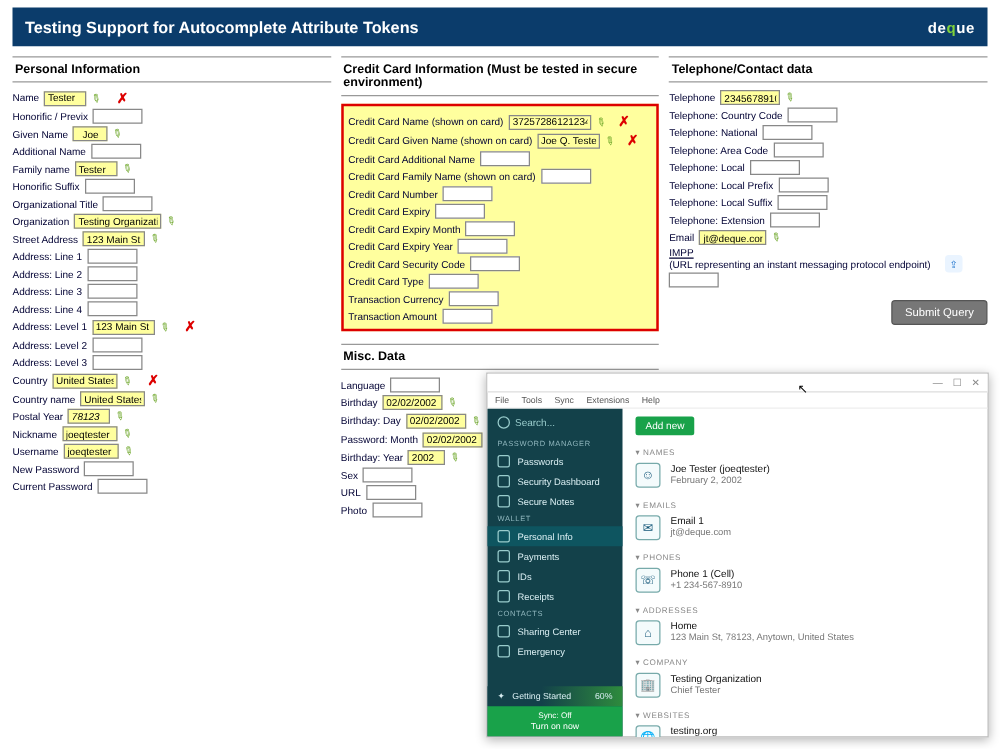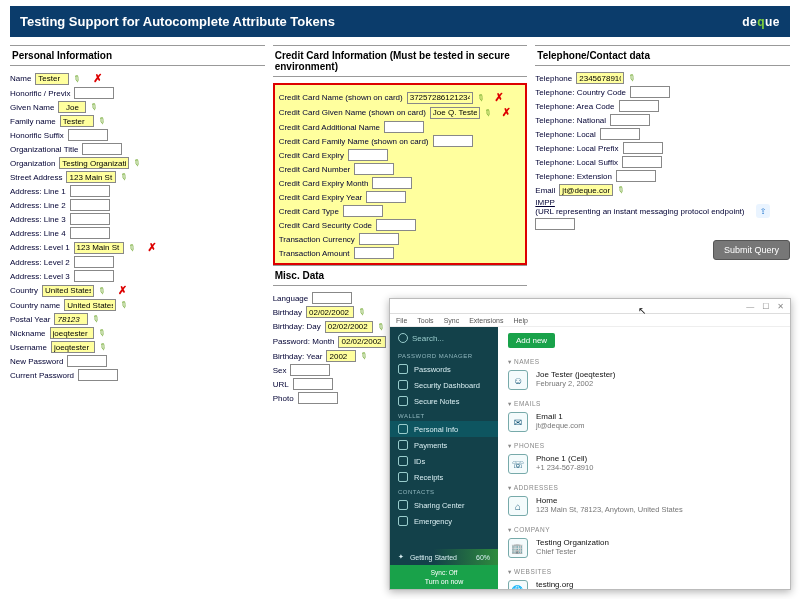--- a/index.html
+++ b/index.html
@@ -68,20 +68,24 @@
         <div class="row">
             <label>Honorific / Previx</label>
             <input type="text" style="width: 40px;">
           </div>
         <div class="row">
             <label>Given Name</label>
             <input type="text" class="filled" style="width: 28px; text-align: center;" value="Joe">
             <span class="pencil">✎</span>
           </div>
         <div class="row">
+            <label>Additional Name</label>
+            <input type="text" style="width: 40px;">
+          </div>
+        <div class="row">
             <label>Family name</label>
             <input type="text" class="filled" style="width: 34px;" value="Tester">
             <span class="pencil">✎</span>
           </div>
         <div class="row">
             <label>Honorific Suffix</label>
             <input type="text" style="width: 40px;">
           </div>
         <div class="row">
             <label>Organizational Title</label>
@@ -160,54 +164,54 @@
           <div class="row"><label>Credit Card Given Name (shown on card)</label><input type="text" class="filled" style="width: 50px;" value="Joe Q. Tester"><span class="pencil">✎</span>&nbsp;<span class="xred">✗</span></div>
           <div class="row">
               <label>Credit Card Additional Name</label>
               <input type="text" style="width: 40px;">
             </div>
           <div class="row">
               <label>Credit Card Family Name (shown on card)</label>
               <input type="text" style="width: 40px;">
             </div>
           <div class="row">
+              <label>Credit Card Number</label>
+              <input type="text" style="width: 40px;">
+            </div>
+          <div class="row">
               <label>Credit Card Expiry</label>
               <input type="text" style="width: 40px;">
             </div>
           <div class="row">
-              <label>Credit Card Number</label>
-              <input type="text" style="width: 40px;">
-            </div>
-          <div class="row">
               <label>Credit Card Expiry Month</label>
               <input type="text" style="width: 40px;">
             </div>
           <div class="row">
               <label>Credit Card Expiry Year</label>
               <input type="text" style="width: 40px;">
             </div>
           <div class="row">
+              <label>Credit Card Security Code</label>
+              <input type="text" style="width: 40px;">
+            </div>
+          <div class="row">
               <label>Credit Card Type</label>
               <input type="text" style="width: 40px;">
             </div>
           <div class="row">
-              <label>Credit Card Security Code</label>
-              <input type="text" style="width: 40px;">
-            </div>
-          <div class="row">
               <label>Transaction Currency</label>
               <input type="text" style="width: 40px;">
             </div>
           <div class="row">
               <label>Transaction Amount</label>
               <input type="text" style="width: 40px;">
             </div>
         </div>
 
-        <div class="section-title" style="margin-top:0">Misc. Data</div>
+        <div class="section-title" style="margin-top:10px">Misc. Data</div>
         <div class="row">
             <label>Language</label>
             <input type="text" style="width: 40px;">
           </div>
         <div class="row">
             <label>Birthday</label>
             <input type="text" class="filled" style="width: 48px;" value="02/02/2002">
             <span class="pencil">✎</span>
           </div>
         <div class="row"><label>Birthday: Day</label><input type="text" class="filled" style="width: 48px;" value="02/02/2002"><span class="pencil">✎</span>&nbsp;&nbsp;<span class="xred">✗</span></div>
@@ -236,25 +240,25 @@
         <div class="row">
             <label>Telephone</label>
             <input type="text" class="filled" style="width: 48px;" value="2345678910">
             <span class="pencil">✎</span>
           </div>
         <div class="row">
             <label>Telephone: Country Code</label>
             <input type="text" style="width: 40px;">
           </div>
         <div class="row">
+            <label>Telephone: National</label>
+            <input type="text" style="width: 40px;">
+          </div>
+        <div class="row">
             <label>Telephone: Area Code</label>
-            <input type="text" style="width: 40px;">
-          </div>
-        <div class="row">
-            <label>Telephone: National</label>
             <input type="text" style="width: 40px;">
           </div>
         <div class="row">
             <label>Telephone: Local</label>
             <input type="text" style="width: 40px;">
           </div>
         <div class="row">
             <label>Telephone: Local Prefix</label>
             <input type="text" style="width: 40px;">
           </div>

